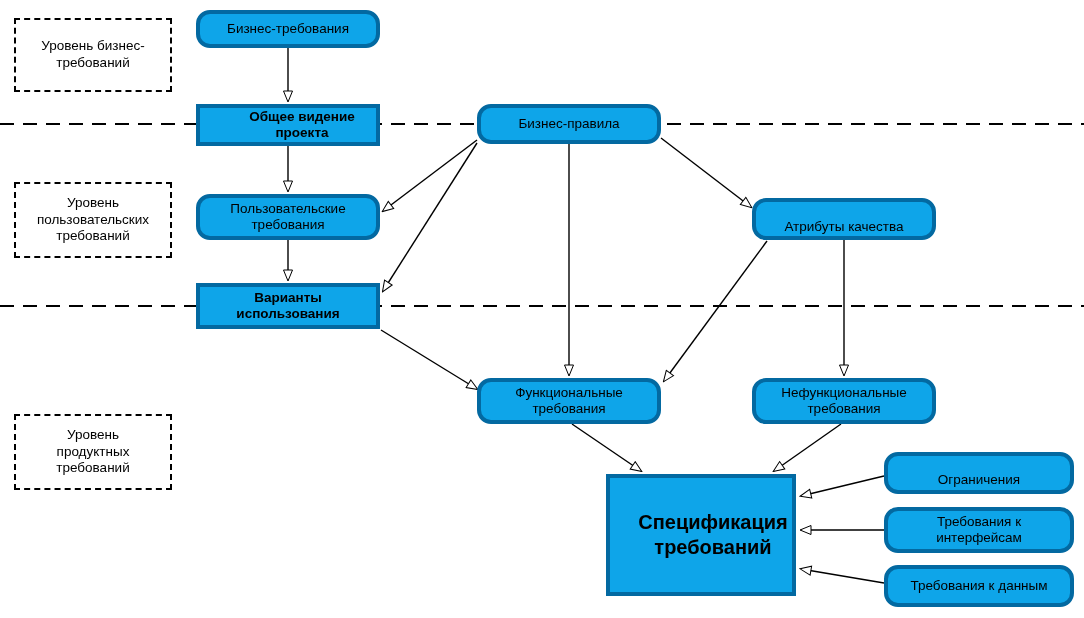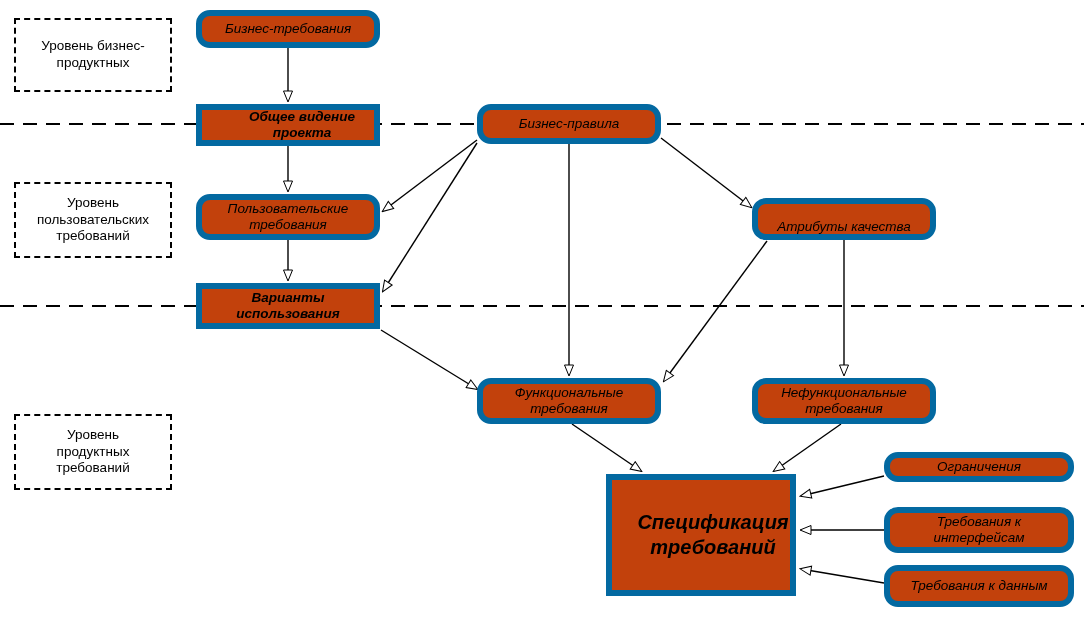--- a/index.html
+++ b/index.html
@@ -19,31 +19,30 @@
     position: absolute;
     left: 0;
     top: 0;
     width: 1084px;
     height: 618px;
     pointer-events: none;
   }
   .node {
     position: absolute;
     box-sizing: border-box;
-    border: 6px solid #0369a1;
-    background: #c2410c;
+    border: 4px solid #0369a1;
+    background: #0ea5e9;
     display: flex;
     align-items: center;
     justify-content: center;
     text-align: center;
     font-size: 13.5px;
     line-height: 1.2;
     color: #000000;
     padding: 2px 4px;
-    font-style: italic;
   }
   .node.rounded { border-radius: 14px; }
   .node.bold { font-weight: bold; }
   .node.big { font-size: 20px; font-weight: bold; line-height: 1.25; padding-left: 28px; }
   .level-box {
     position: absolute;
     box-sizing: border-box;
     border: 2px dashed #000000;
     background: #ffffff;
     display: flex;
@@ -86,21 +85,21 @@
       <line x1="572" y1="424" x2="641" y2="471"></line>
       <line x1="841" y1="424" x2="774" y2="471"></line>
       <line x1="884" y1="476" x2="801" y2="496"></line>
       <line x1="884" y1="530" x2="801" y2="530"></line>
       <line x1="884" y1="583" x2="801" y2="569"></line>
     </g>
   </svg>
 
   <div class="level-box" style="left:14px; top:18px; width:158px; height:74px;">
     <span style="white-space:pre-line;">Уровень бизнес-
-продуктных</span>
+требований</span>
   </div>
   <div class="level-box" style="left:14px; top:182px; width:158px; height:76px;">
     <span style="white-space:pre-line;">Уровень
 пользовательских
 требований</span>
   </div>
   <div class="level-box" style="left:14px; top:414px; width:158px; height:76px;">
     <span style="white-space:pre-line;">Уровень
 продуктных
 требований</span>
@@ -141,21 +140,21 @@
   <div class="node rounded" style="left:752px; top:378px; width:184px; height:46px;">
     <span style="white-space:pre-line;">Нефункциональные
 требования</span>
   </div>
 
   <div class="node big" style="left:606px; top:474px; width:190px; height:122px;">
     <span style="white-space:pre-line;">Спецификация
 требований</span>
   </div>
 
-  <div class="node rounded" style="left:884px; top:452px; width:190px; height:30px;">
+  <div class="node rounded" style="left:884px; top:452px; width:190px; height:42px;align-items:flex-end;">
     <span style="white-space:pre-line;">Ограничения</span>
   </div>
 
   <div class="node rounded" style="left:884px; top:507px; width:190px; height:46px;">
     <span style="white-space:pre-line;">Требования к
 интерфейсам</span>
   </div>
 
   <div class="node rounded" style="left:884px; top:565px; width:190px; height:42px;">
     <span style="white-space:pre-line;">Требования к данным</span>

